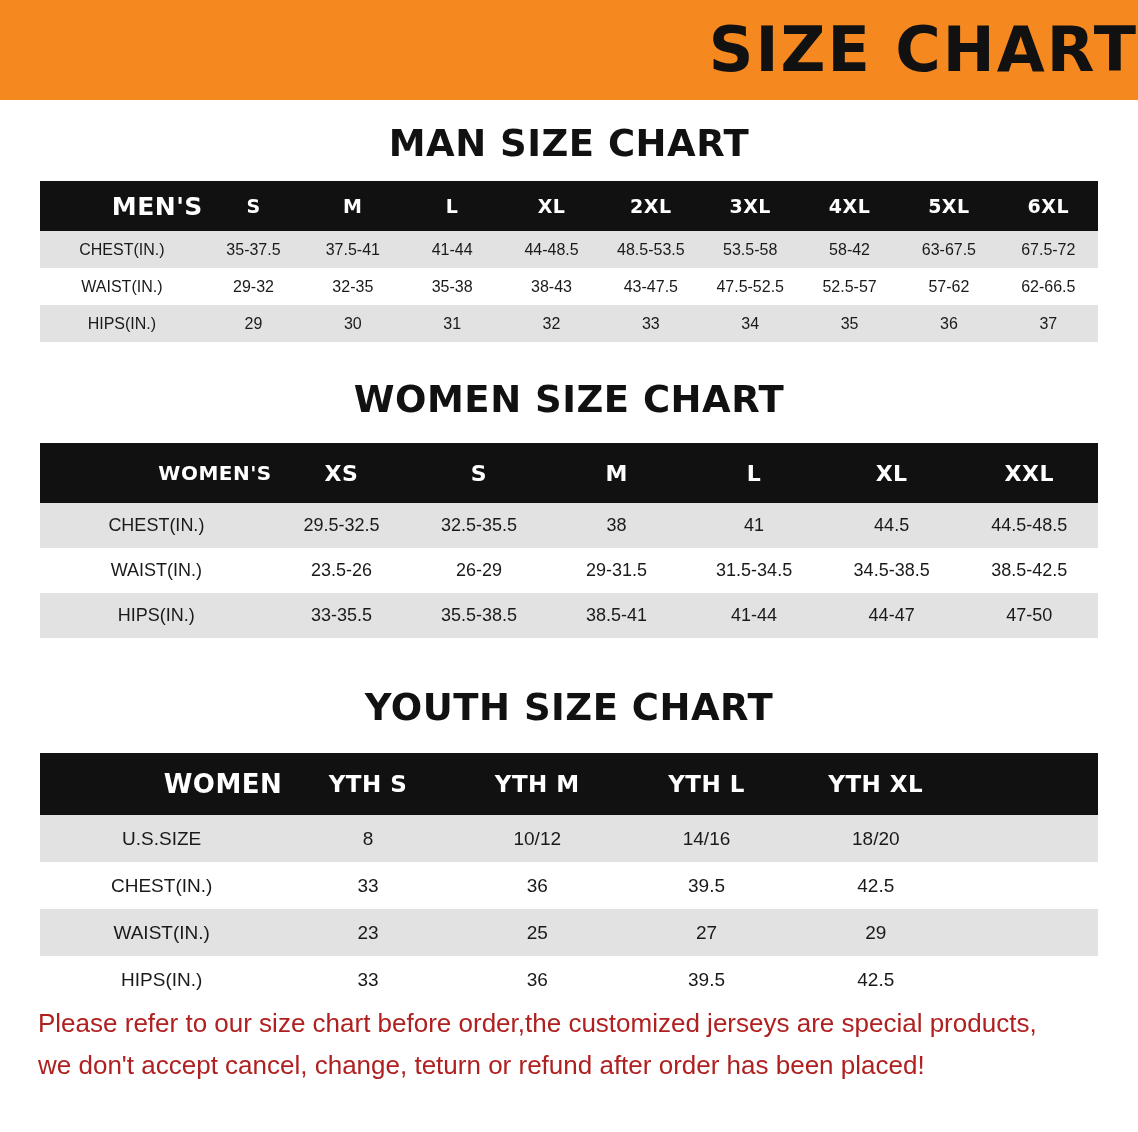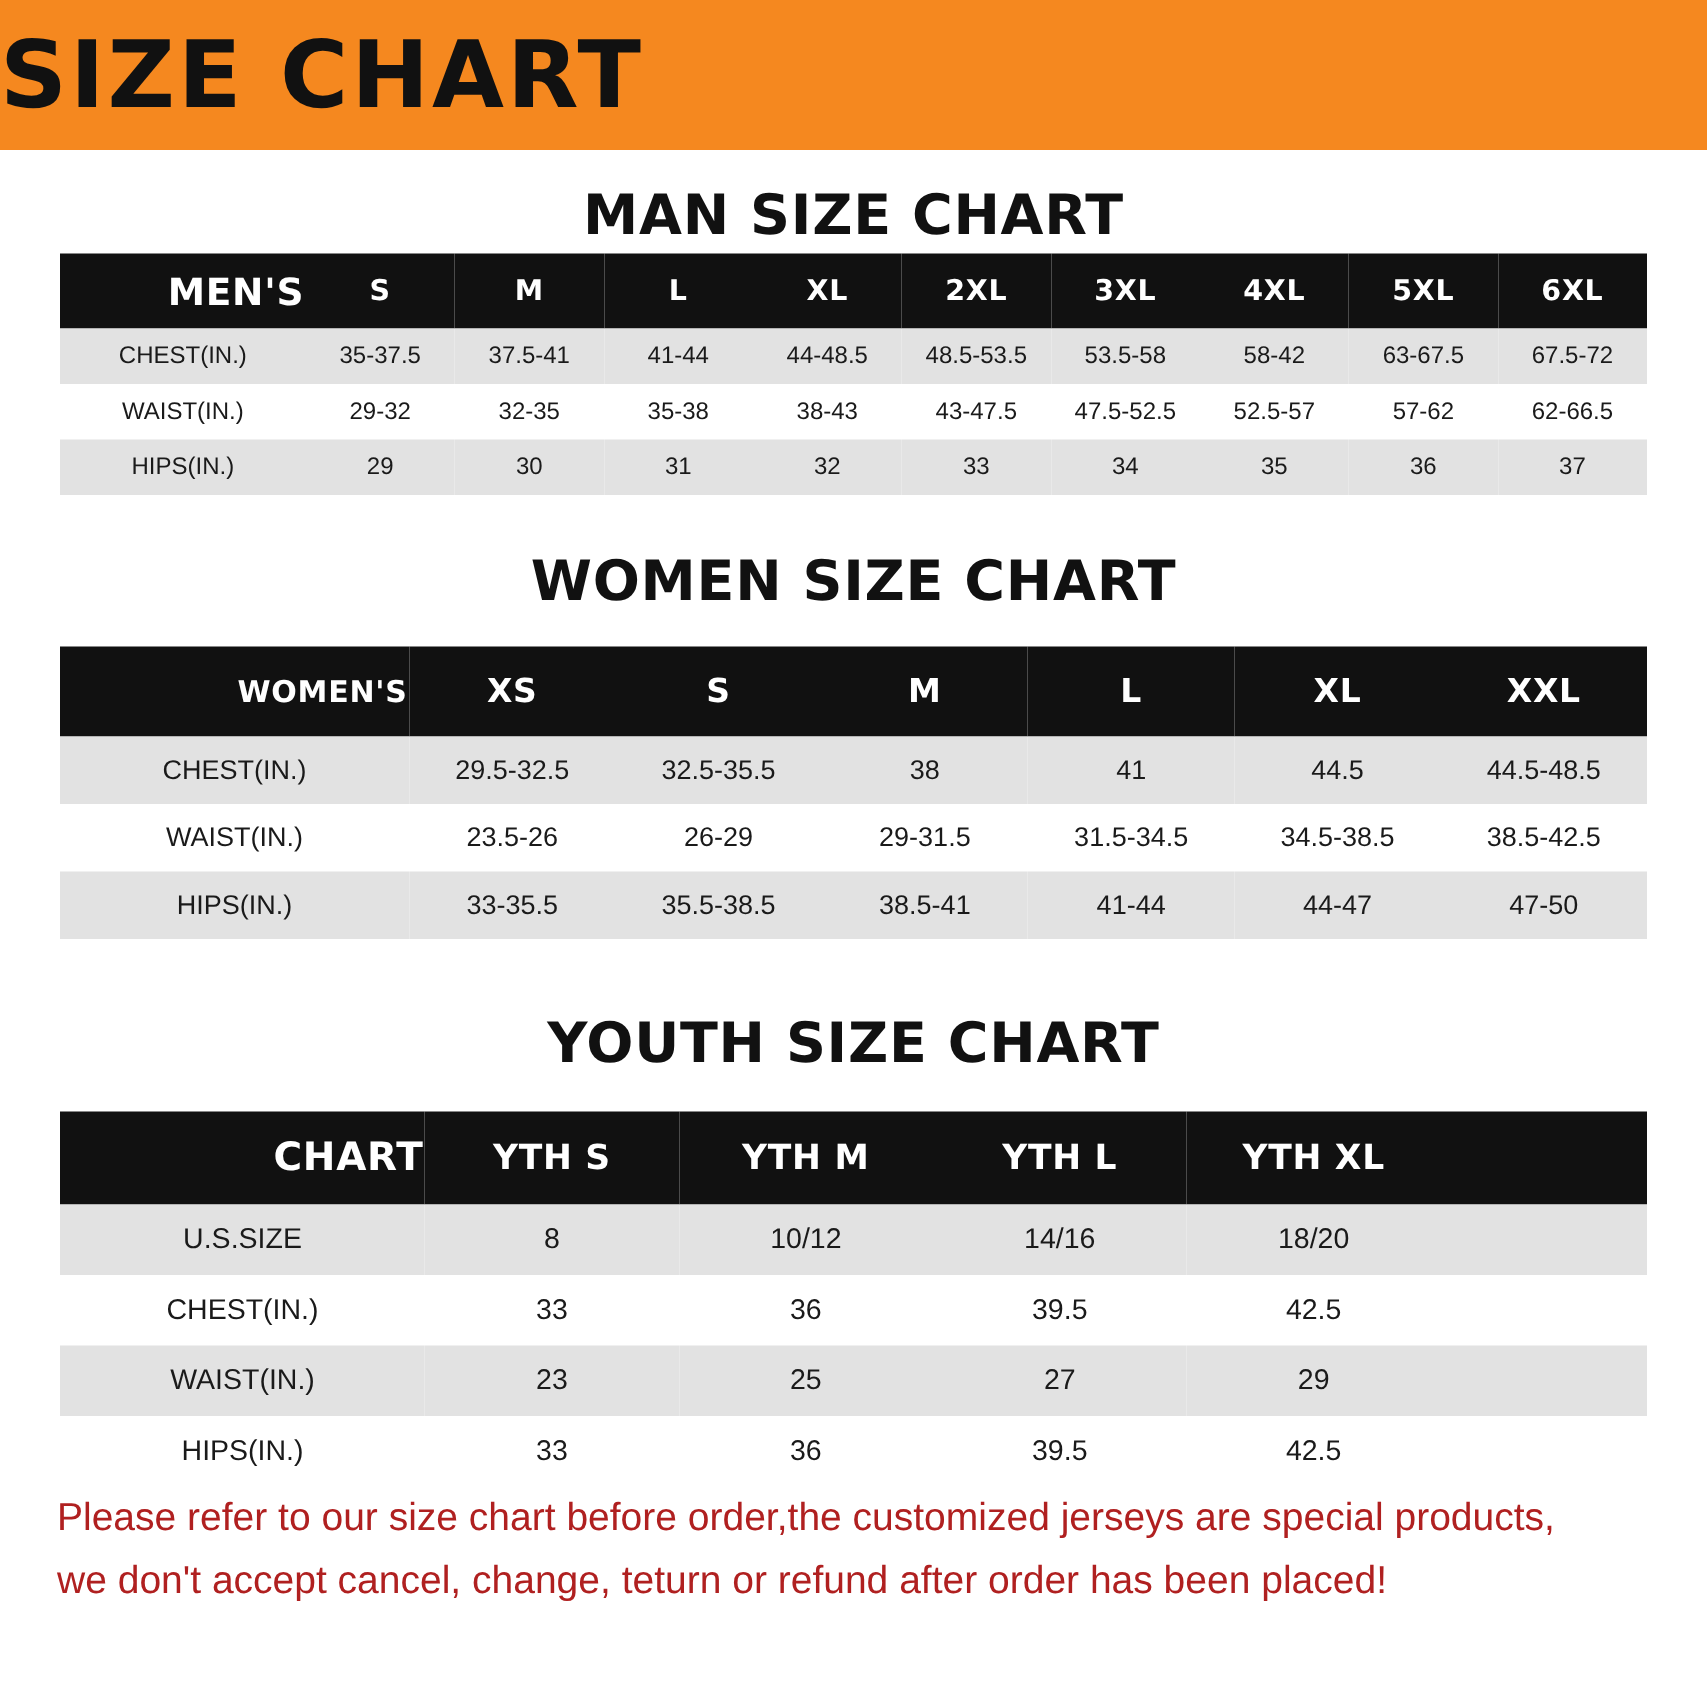--- a/index.html
+++ b/index.html
@@ -14,41 +14,41 @@
     color: #111111;
     overflow: hidden;
   }
 
   
   .banner {
     height: 100px;
     background: #f5881f;
     display: flex;
     align-items: center;
-    justify-content: flex-start;
+    justify-content: flex-end;
   }
   .banner-title {
     font-family: "DejaVu Sans", sans-serif;
     font-weight: 700;
     font-size: 62px;
     letter-spacing: 2px;
     color: #111111;
     line-height: 1;
   }
 
   
   .section-title {
     text-align: center;
     font-family: "DejaVu Sans", sans-serif;
     font-weight: 700;
     font-size: 37px;
     letter-spacing: 0.5px;
     color: #111111;
   }
-  .section-title.man    { margin-top: 22px; margin-bottom: 4px; }
+  .section-title.man    { margin-top: 22px; margin-bottom: 16px; }
   .section-title.women  { margin-top: 36px; margin-bottom: 22px; }
   .section-title.youth  { margin-top: 48px; margin-bottom: 24px; }
 
   
   .table-wrap {
     padding: 0 40px;
   }
   table {
     width: 100%;
     border-collapse: collapse;
@@ -243,21 +243,21 @@
     <colgroup>
       <col style="width:23%">
       <col style="width:16%">
         <col style="width:16%">
         <col style="width:16%">
         <col style="width:16%">
       <col style="width:13%">
     </colgroup>
     <thead>
       <tr>
-        <th class="label-col">CHART</th>
+        <th class="label-col">WOMEN</th>
         <th>YTH S</th>
         <th>YTH M</th>
         <th>YTH L</th>
         <th>YTH XL</th>
         <th></th>
       </tr>
     </thead>
     <tbody>
       <tr class="shade">
         <td class="label-col">U.S.SIZE</td>

